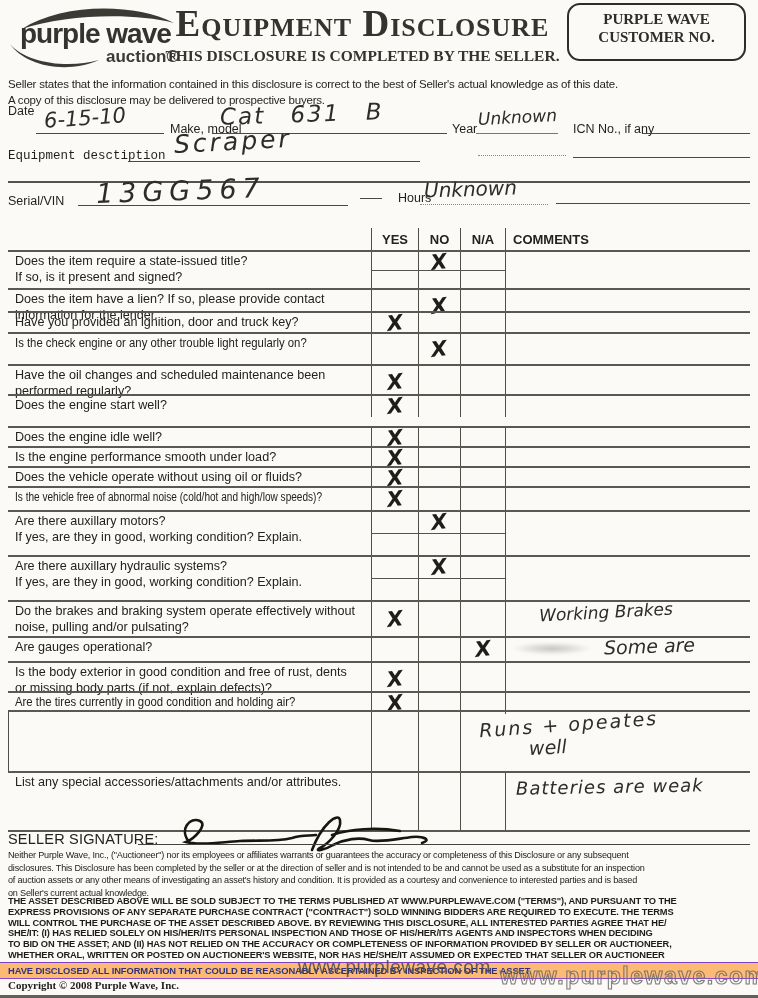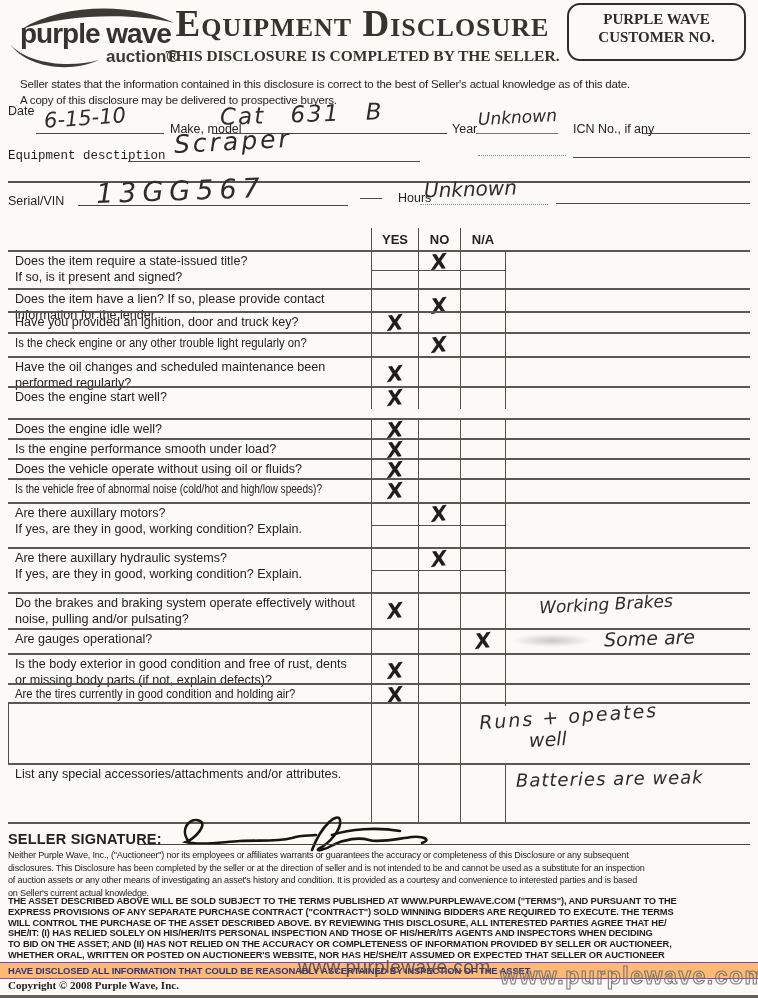--- a/index.html
+++ b/index.html
@@ -18,21 +18,21 @@
   .doc-title { position:absolute; left:150px; top:2px; width:425px; text-align:center;
     font-family:"Liberation Serif", serif; font-weight:bold; font-variant:small-caps;
     font-size:37px; letter-spacing:1px; color:#34332e; }
   .doc-subtitle { position:absolute; left:150px; top:47px; width:425px; text-align:center;
     font-family:"Liberation Serif", serif; font-weight:bold; font-size:15.5px; color:#34332e; }
   .customer-box { position:absolute; left:567px; top:3px; width:179px; height:58px;
     border:2px solid #2e2d2a; border-radius:13px; text-align:center; padding-top:5px;
     font-family:"Liberation Serif", serif; font-weight:bold; font-size:15px; line-height:18px; color:#2e2d2a; }
   .intro { position:absolute; left:8px; top:76px; font-size:11.5px; letter-spacing:-0.2px;
     line-height:16px; color:#1f1f1d; }
-  .intro span { display:block; white-space:nowrap;margin-left:12px; }
+  .intro span { display:block; white-space:nowrap; }
   
   .f-label { position:absolute; font-size:12.5px; color:#1f1f1d; white-space:nowrap; }
   .u { position:absolute; border-bottom:1.5px solid #4a4945; }
   .u.dotted { border-bottom:1px dotted #8a8a85; }
   .u.light { border-bottom:1px solid #777; }
   .hw { position:absolute; font-family:"DejaVu Sans", sans-serif; font-style:italic;
     color:#2c2c2a; white-space:nowrap; line-height:1; }
   .divider { position:absolute; left:8px; top:181px; width:742px; border-top:2px solid #55534e; }
   
   .t-table { position:absolute; left:8px; top:228px; width:742px; border-bottom:2px solid #5a5852; }
@@ -48,21 +48,21 @@
   .q span { display:block; }
   .squeeze { display:inline-block; transform:scaleX(0.9); transform-origin:0 50%; white-space:nowrap; }
   .subrow .cell { align-items:flex-start; }
   .sub-line { position:absolute; left:363px; width:134px; border-top:1.5px solid #55534f; }
   .xmark { font-family:"DejaVu Sans", sans-serif; font-style:italic; font-weight:bold;
     font-size:21px; transform:rotate(-7deg); color:#1d1d1b; line-height:1; }
   .c-hw { position:absolute; font-family:"DejaVu Sans", sans-serif; font-style:italic;
     color:#2c2c2a; white-space:nowrap; line-height:1; }
   .smudge { position:absolute; background:radial-gradient(ellipse at center, rgba(110,110,110,.38), rgba(150,150,150,0) 70%); filter:blur(1px); }
   
-  .sig-label { position:absolute; left:8px; top:831px; font-size:14.5px; font-weight:bold; letter-spacing:.2px; }
+  .sig-label { position:absolute; left:8px; top:831px; font-size:14.5px; font-weight:normal; letter-spacing:.2px; }
   .sig-svg { position:absolute; left:160px; top:810px; }
   .sig-line { position:absolute; left:138px; top:844px; width:612px; border-top:1.5px solid #44433f; }
   .disclaimer { position:absolute; left:8px; top:849px; font-size:9.1px; letter-spacing:-0.2px;
     line-height:12.6px; color:#232321; }
   .disclaimer span, .terms span { display:block; white-space:nowrap; }
   .terms { position:absolute; left:8px; top:896px; font-size:9.3px; font-weight:bold;
     letter-spacing:-0.15px; line-height:10.8px; color:#1d1d1b; }
   .purple-bar { position:absolute; left:0; top:962px; width:758px; height:17px;
     background:#fdba74; border-top:1px solid #7e3fc0; border-bottom:1px solid #8a46cf; z-index:3; }
   .terms-highlight { position:absolute; left:8px; top:2px; font-size:9.4px; font-weight:bold;
@@ -129,20 +129,21 @@
   <div class="hw" style="left:424px; top:179px; font-size:20px; transform:rotate(-2deg);">Unknown</div>
   <div class="u dotted" style="left:420px; top:191px; width:128px; height:14px;"></div>
   <div class="u" style="left:556px; top:190px; width:194px; height:14px;"></div>
 
   <div class="t-table">
     <div class="t-head">
       <div></div>
       <div class="hc">YES</div>
       <div class="hc">NO</div>
       <div class="hc">N/A</div>
+      <div class="hc hcom">COMMENTS</div>
     </div>
 
     <div class="t-row subrow" style="height:38px;">
       <div class="q">
           <span>Does the item require a state-issued title?</span>
           <span>If so, is it present and signed?</span>
         </div>
       <div class="cell">
           <span class="xmark"></span>
         </div>
@@ -181,21 +182,21 @@
         </div>
       <div class="cell">
           <span class="xmark"></span>
         </div>
       <div class="cell">
           <span class="xmark"></span>
         </div>
       <div class="cell cc"></div>
     </div>
 
-    <div class="t-row" style="height:24px;">
+    <div class="t-row" style="height:32px;">
       <div class="q">
           <span class="squeeze">Is the check engine or any other trouble light regularly on?</span>
         </div>
       <div class="cell">
           <span class="xmark"></span>
         </div>
       <div class="cell">
           <span class="xmark">X</span>
         </div>
       <div class="cell">

